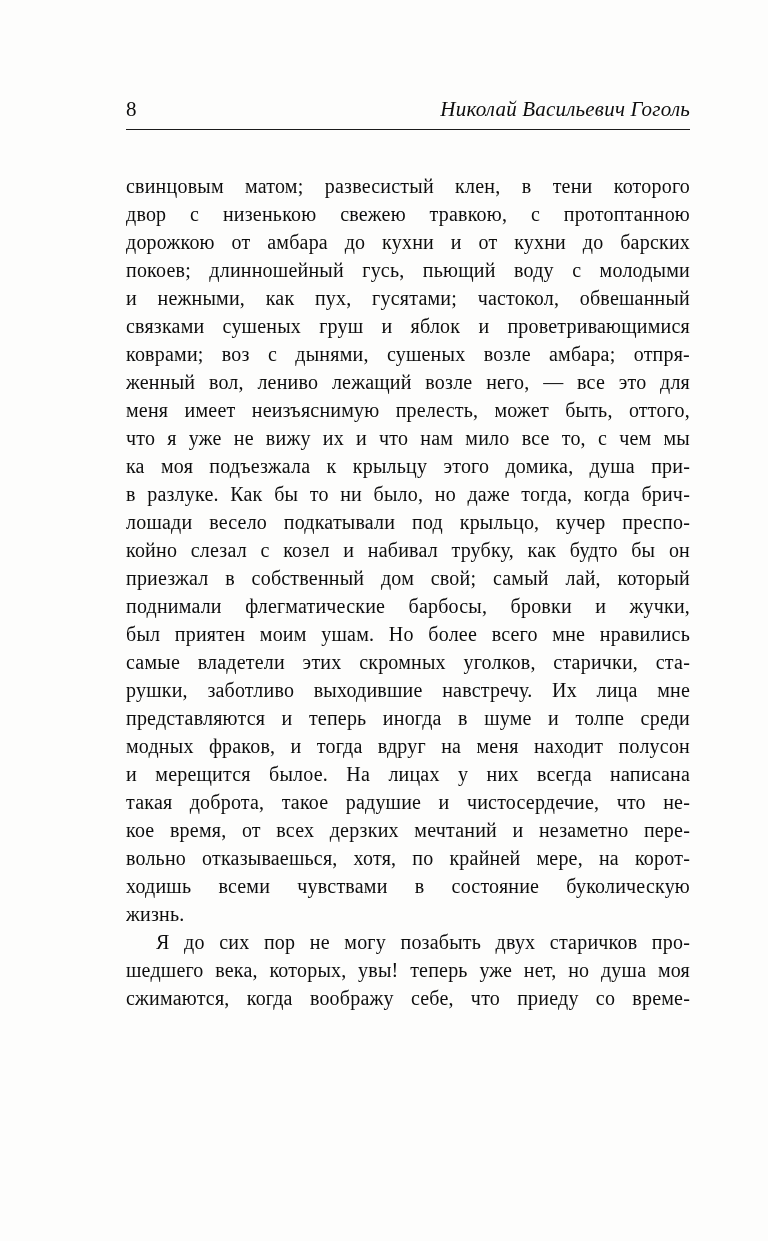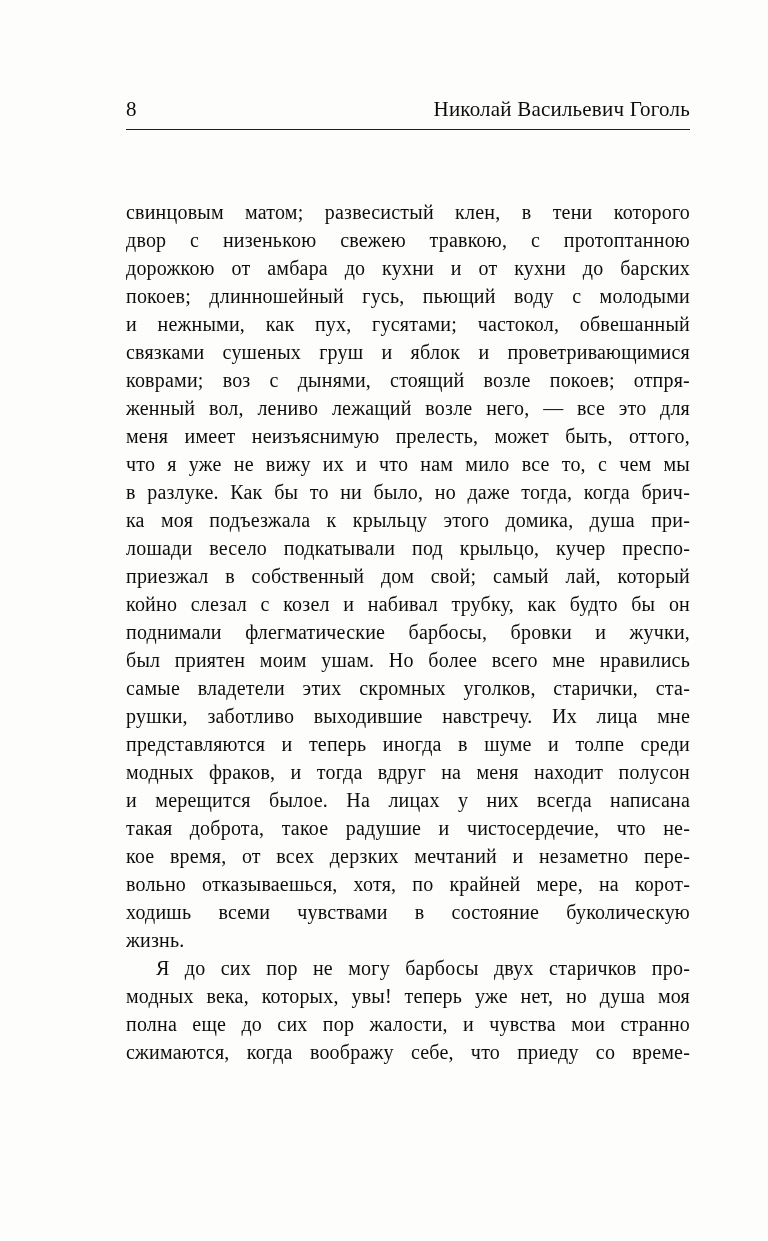--- a/index.html
+++ b/index.html
@@ -27,24 +27,25 @@
     font-size: 21px;
     line-height: 24px;
     padding-bottom: 8px;
     border-bottom: 1.5px solid #1b1b1b;
   }
   .page-number {
     font-style: normal;
     letter-spacing: 0.5px;
   }
   .running-title {
+    font-style: italic;
     letter-spacing: 0.2px;
   }
   .body-text {
-    margin-top: 68px;
+    margin-top: 42px;
     font-size: 20px;
   }
   .para { }
   .text-line {
     height: 28px;
     line-height: 28px;
     overflow: hidden;
     text-align: justify;
     text-align-last: justify;
     letter-spacing: 0.2px;
@@ -67,43 +68,42 @@
       <span class="running-title">Николай Васильевич Гоголь</span>
     </header>
     <main class="body-text">
         <div class="para">
           <div class="text-line">свинцовым матом; развесистый клен, в тени которого</div>
           <div class="text-line">двор с низенькою свежею травкою, с протоптанною</div>
           <div class="text-line">дорожкою от амбара до кухни и от кухни до барских</div>
           <div class="text-line">покоев; длинношейный гусь, пьющий воду с молодыми</div>
           <div class="text-line">и нежными, как пух, гусятами; частокол, обвешанный</div>
           <div class="text-line">связками сушеных груш и яблок и проветривающимися</div>
-          <div class="text-line">коврами; воз с дынями, стоящий возле покоев; отпря-</div>
+          <div class="text-line">коврами; воз с дынями, сушеных возле амбара; отпря-</div>
           <div class="text-line">женный вол, лениво лежащий возле него, — все это для</div>
           <div class="text-line">меня имеет неизъяснимую прелесть, может быть, оттого,</div>
           <div class="text-line">что я уже не вижу их и что нам мило все то, с чем мы</div>
+          <div class="text-line">ка моя подъезжала к крыльцу этого домика, душа при-</div>
           <div class="text-line">в разлуке. Как бы то ни было, но даже тогда, когда брич-</div>
-          <div class="text-line">ка моя подъезжала к крыльцу этого домика, душа при-</div>
           <div class="text-line">лошади весело подкатывали под крыльцо, кучер преспо-</div>
+          <div class="text-line">койно слезал с козел и набивал трубку, как будто бы он</div>
           <div class="text-line">приезжал в собственный дом свой; самый лай, который</div>
-          <div class="text-line">койно слезал с козел и набивал трубку, как будто бы он</div>
           <div class="text-line">поднимали флегматические барбосы, бровки и жучки,</div>
           <div class="text-line">был приятен моим ушам. Но более всего мне нравились</div>
           <div class="text-line">самые владетели этих скромных уголков, старички, ста-</div>
           <div class="text-line">рушки, заботливо выходившие навстречу. Их лица мне</div>
           <div class="text-line">представляются и теперь иногда в шуме и толпе среди</div>
           <div class="text-line">модных фраков, и тогда вдруг на меня находит полусон</div>
           <div class="text-line">и мерещится былое. На лицах у них всегда написана</div>
           <div class="text-line">такая доброта, такое радушие и чистосердечие, что не-</div>
           <div class="text-line">кое время, от всех дерзких мечтаний и незаметно пере-</div>
           <div class="text-line">вольно отказываешься, хотя, по крайней мере, на корот-</div>
           <div class="text-line">ходишь всеми чувствами в состояние буколическую</div>
           <div class="text-line last-flush">жизнь.</div>
         </div>
         <div class="para">
-          <div class="text-line first-indent">Я до сих пор не могу барбосы двух старичков про-</div>
-          <div class="text-line">модных века, которых, увы! теперь уже нет, но душа моя</div>
-          <div class="text-line">полна еще до сих пор жалости, и чувства мои странно</div>
+          <div class="text-line first-indent">Я до сих пор не могу позабыть двух старичков про-</div>
+          <div class="text-line">шедшего века, которых, увы! теперь уже нет, но душа моя</div>
           <div class="text-line">сжимаются, когда воображу себе, что приеду со време-</div>
         </div>
       </main>
   </div>
 </div>
 
 </body></html>

